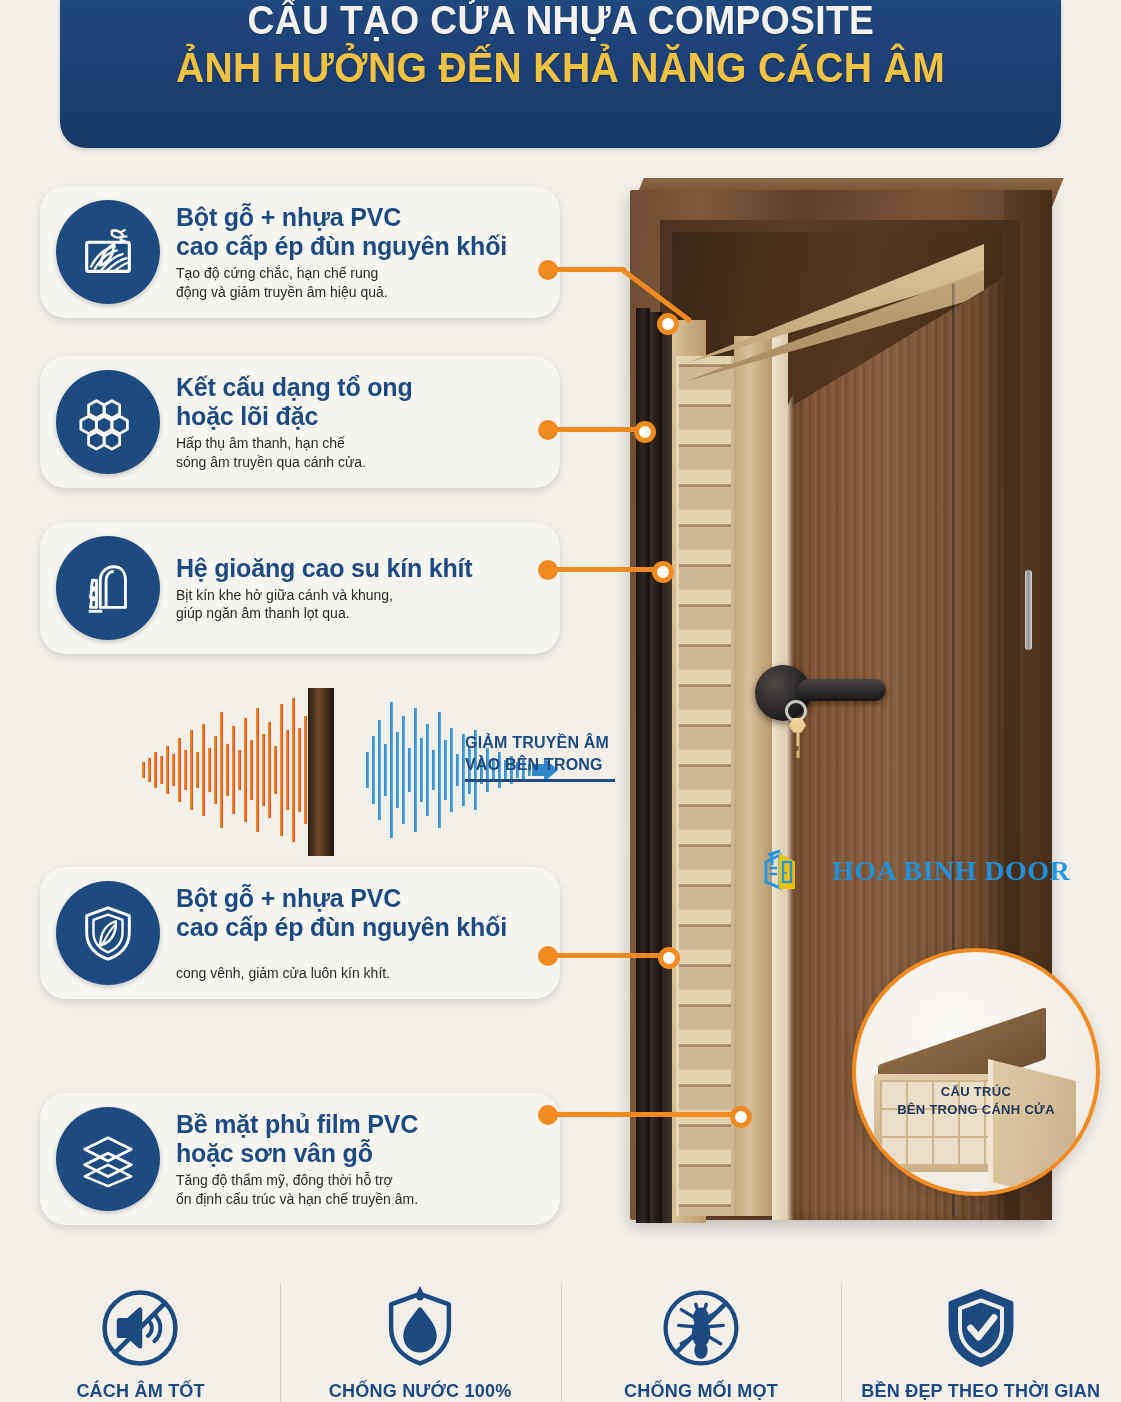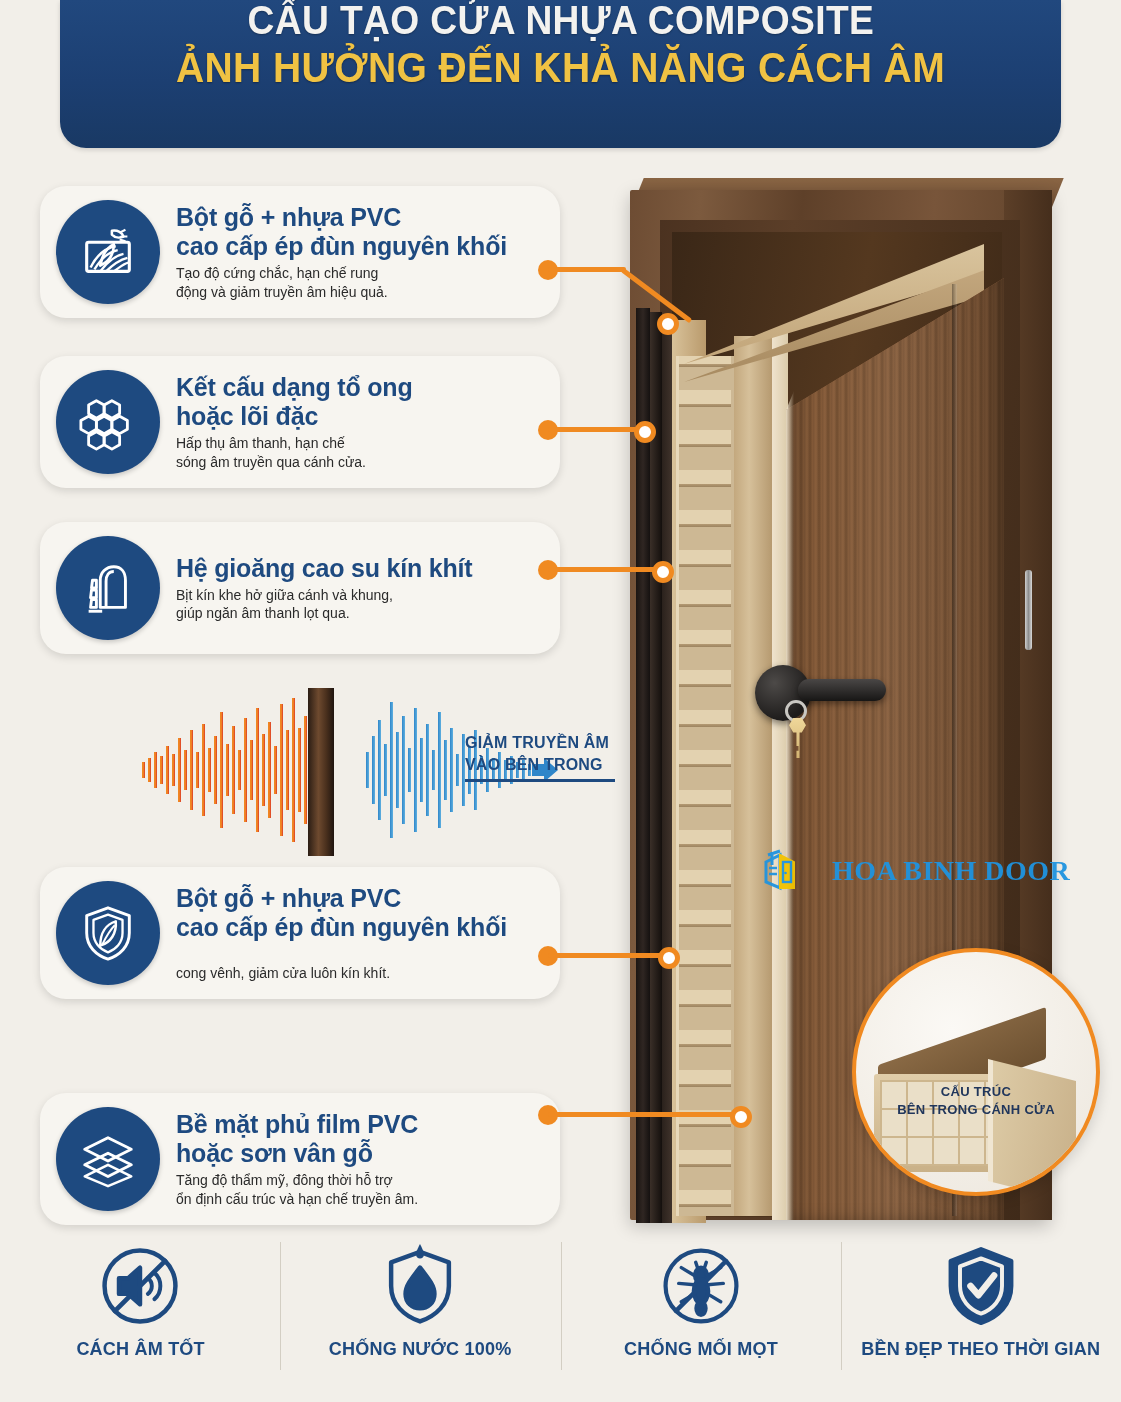--- a/index.html
+++ b/index.html
@@ -246,21 +246,21 @@
   .wave-lbl-r .ul{ display:block; height:3px; background:#1e4a80; margin-top:4px; width:150px; }
   .wave-svg{ position:absolute; left:100px; top:0px; }
   .wave-door{
     position:absolute; left:268px; top:-2px; width:26px; height:168px;
     background:linear-gradient(90deg,#2b1d14,#6e4a2f 40%,#4a301d 70%,#201510);
   }
 
   
   .feats{
     position:absolute; left:0px; top:1238px; width:1121px; height:164px;
-    display:flex; align-items:flex-start;
+    display:flex; align-items:flex-end;
   }
   .feat{
     flex:1; display:flex; flex-direction:column; align-items:center; gap:10px;
     position:relative; padding-top:6px;
   }
   .feat + .feat:before{
     content:""; position:absolute; left:0; top:4px; width:1px; height:128px;
     background:#d3cec3;
   }
   .feat svg{ width:84px; height:84px; }

